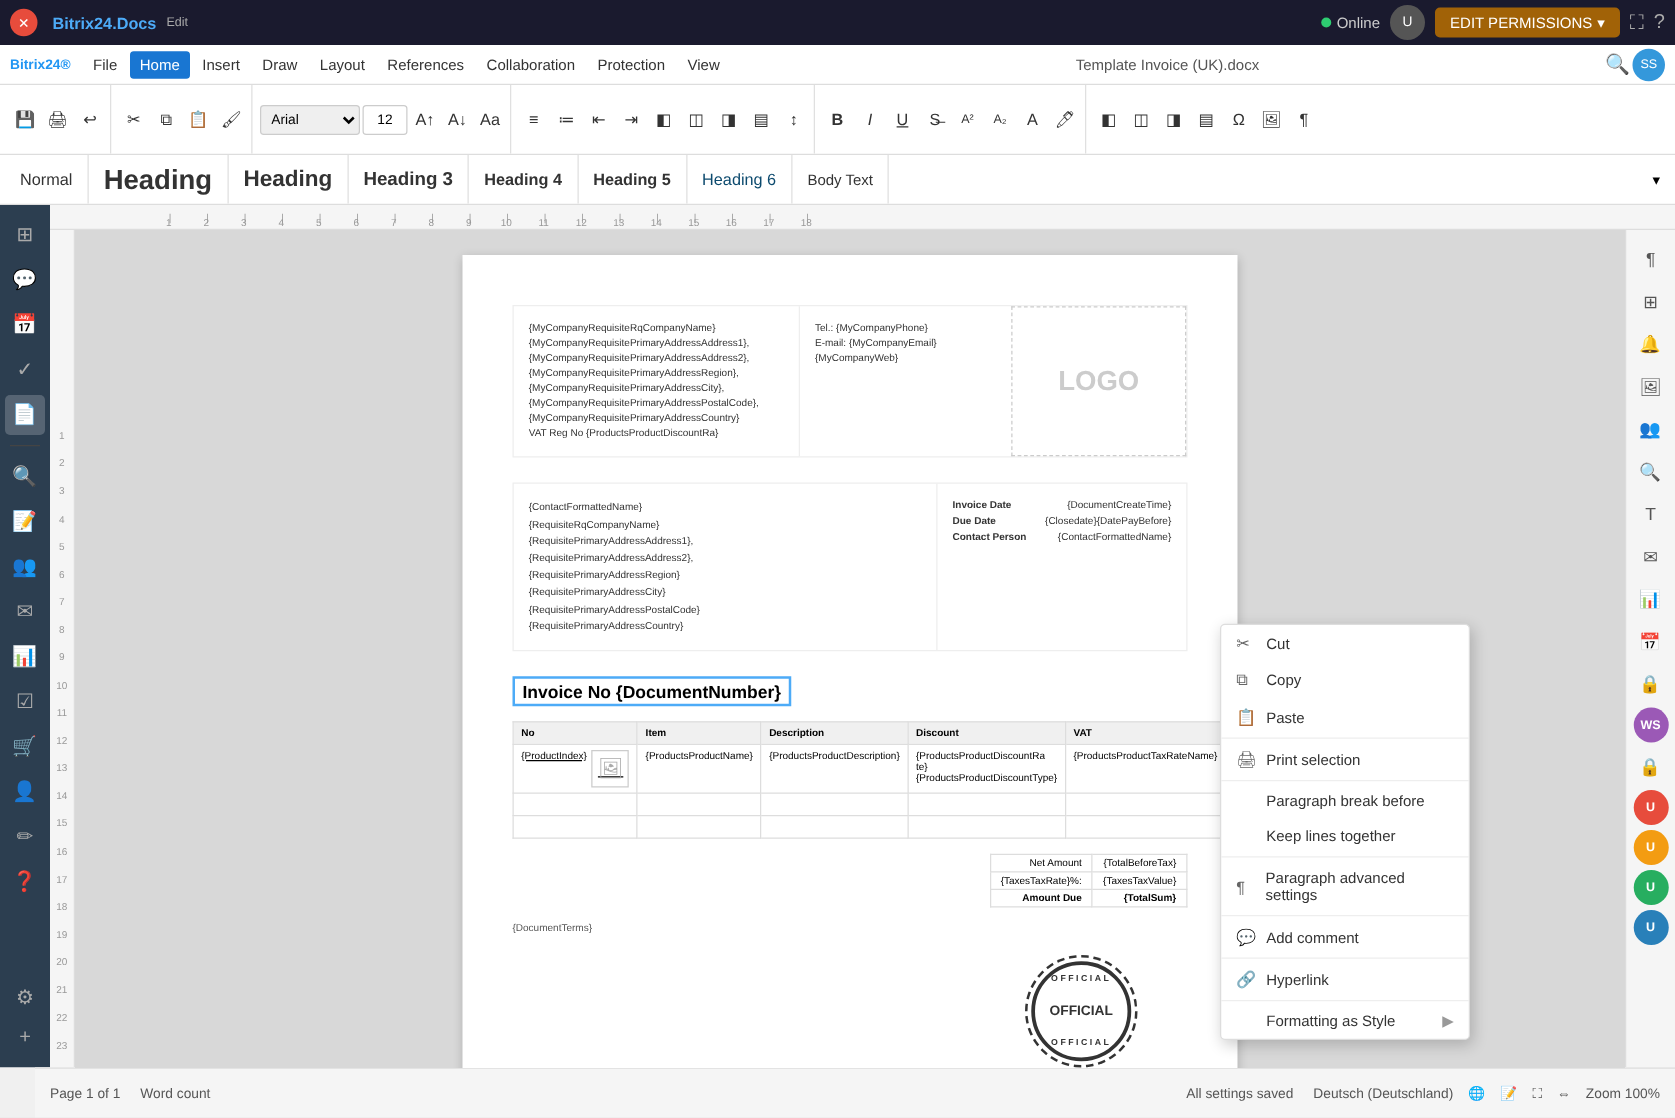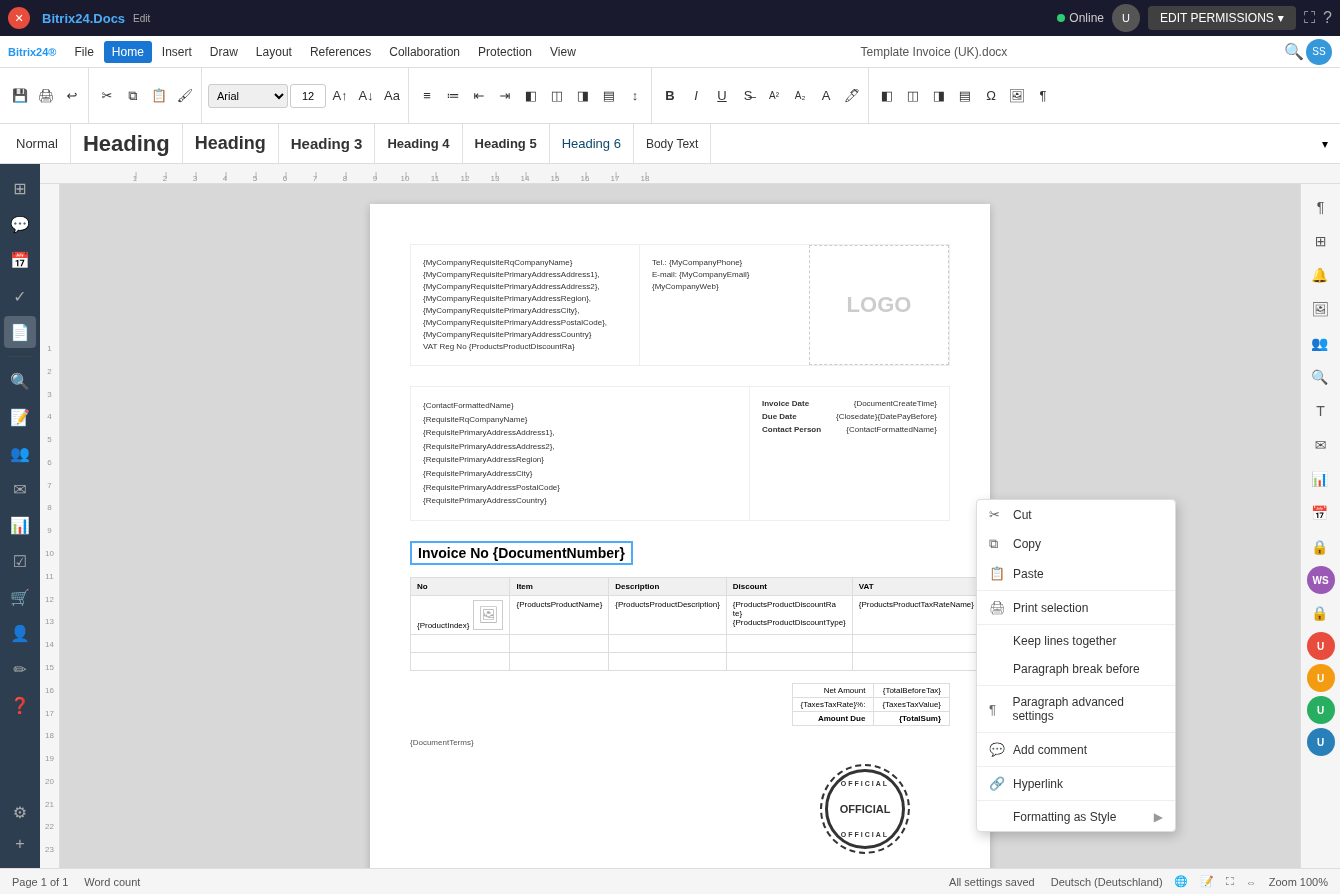--- a/index.html
+++ b/index.html
@@ -38,21 +38,21 @@
       display: flex; align-items: center; gap: 4px;
       color: #ccc; font-size: 12px;
     }
     .online-dot { width: 8px; height: 8px; background: #2ecc71; border-radius: 50%; }
     .top-bar-avatar {
       width: 28px; height: 28px; border-radius: 50%;
       background: #555; display: flex; align-items: center; justify-content: center;
       color: white; font-size: 11px;
     }
     .edit-permissions-btn {
-      background: #404040;
+      background: #a16207;
       color: white;
       border: none;
       padding: 5px 12px;
       border-radius: 4px;
       font-size: 12px;
       cursor: pointer;
       display: flex; align-items: center; gap: 4px;
     }
     .top-bar-icons {
       display: flex; gap: 8px; align-items: center;
@@ -486,30 +486,31 @@
       padding: 7px 12px;
       cursor: pointer;
       color: #333;
     }
     .ctx-icon { font-size: 13px; color: #666; width: 16px; }
     .ctx-divider { height: 1px; background: #eee; margin: 2px 0; }
     .ctx-arrow { margin-left: auto; color: #999; }
 
     
     .status-bar {
-      height: 26px;
+      height: 40px;
       background: #f5f5f5;
       border-top: 1px solid #ddd;
       display: flex;
       align-items: center;
       padding: 4px 12px;
       font-size: 11px;
       color: #555;
       gap: 16px;
       flex-shrink: 0;
+      margin-left: 28px;
     }
     .status-spacer { flex: 1; }
     .status-right {
       display: flex;
       align-items: center;
       gap: 12px;
     }
   </style>
 </head>
 <body>
@@ -775,21 +776,21 @@
                 <th>Item</th>
                 <th>Description</th>
                 <th>Discount</th>
                 <th>VAT</th>
                 <th>Amount</th>
               </tr>
             </thead>
             <tbody>
               <tr>
                 <td>
-                  <div style="display:flex;align-items:flex-end;gap:4px;">
+                  <div style="display:flex;align-items:flex-start;gap:4px;text-decoration:underline;">
                     <span>{ProductIndex}</span>
                     <div style="width:30px;height:30px;border:1px solid #ccc;display:flex;align-items:center;justify-content:center;font-size:16px;color:#aaa;">🖼</div>
                   </div>
                 </td>
                 <td>{ProductsProductName}</td>
                 <td>{ProductsProductDescription}</td>
                 <td>{ProductsProductDiscountRa te}{ProductsProductDiscountType}</td>
                 <td>{ProductsProductTaxRateName}</td>
                 <td>{ProductsProductPriceExclusiveSum}</td>
               </tr>
@@ -862,25 +863,25 @@
               <span>Paste</span>
             </div>
             <div class="ctx-divider"></div>
             <div class="ctx-item">
               <span class="ctx-icon">🖨</span>
               <span>Print selection</span>
             </div>
             <div class="ctx-divider"></div>
             <div class="ctx-item">
               <span class="ctx-icon"> </span>
-              <span>Keep lines together</span>
+              <span>Paragraph break before</span>
             </div>
             <div class="ctx-item">
               <span class="ctx-icon"> </span>
-              <span>Paragraph break before</span>
+              <span>Keep lines together</span>
             </div>
             <div class="ctx-divider"></div>
             <div class="ctx-item">
               <span class="ctx-icon">¶</span>
               <span>Paragraph advanced settings</span>
             </div>
             <div class="ctx-divider"></div>
             <div class="ctx-item">
               <span class="ctx-icon">💬</span>
               <span>Add comment</span>

